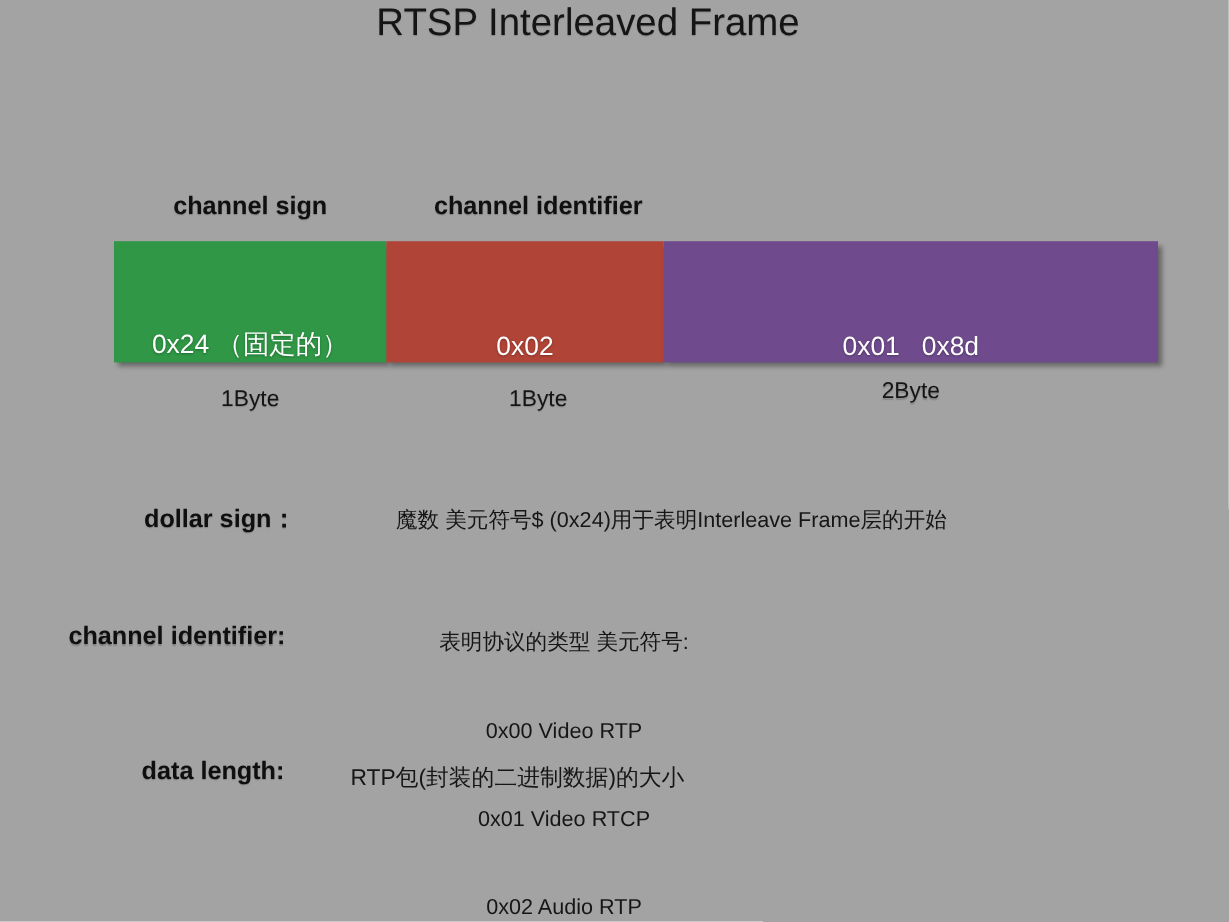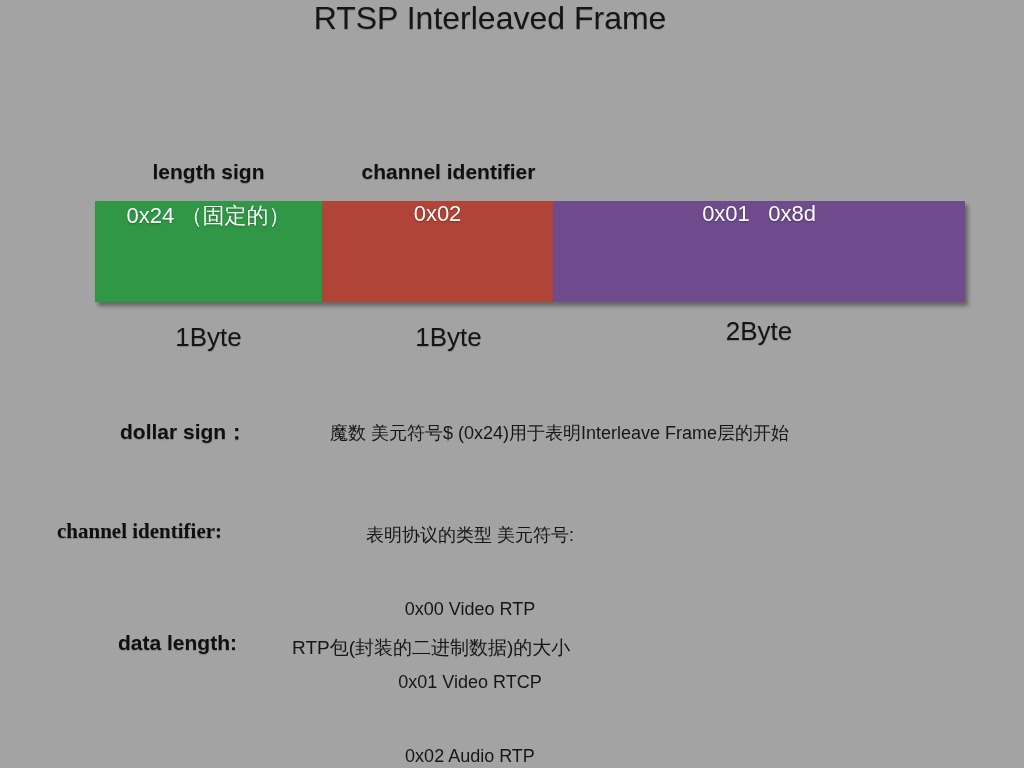--- a/index.html
+++ b/index.html
@@ -33,33 +33,33 @@
     text-shadow: 0 1px 1px rgba(0,0,0,0.22);
     white-space: pre;
   }
   .col0 { left: 95px;  width: 227px; }
   .col1 { left: 333px; width: 231px; }
   .col1box { left: 322px; width: 231px; }
   .col2 { left: 553px; width: 412px; }
 
   .box {
     top: 201px; height: 101px;
-    display: flex; align-items: flex-start; justify-content: center;
+    display: flex; align-items: flex-end; justify-content: center;
     box-shadow: 3px 4px 4px rgba(0,0,0,0.38);
   }
   .box-value {
     color: #ffffff;
     font-size: 22px;
     white-space: pre;
     text-shadow: 0 1px 2px rgba(0,0,0,0.30);
   }
 
   .byte {
     top: 322px;
-    font-size: 26px;
+    font-size: 19px;
     text-align: center;
     color: #151515;
     text-shadow: 0 1px 1px rgba(0,0,0,0.18);
     white-space: pre;
   }
   .byte2 { top: 316px; }
 
   .note-term {
     font-size: 21px;
     font-weight: bold;
@@ -67,37 +67,37 @@
     text-shadow: 0 1px 1px rgba(0,0,0,0.2);
     white-space: pre;
   }
   .note-desc {
     font-size: 18px;
     color: #161616;
     white-space: pre;
   }
   .term-ds { left: 120px; top: 418px; }
   .desc-ds { left: 330px; top: 421px; }
-  .term-ci { left: 57px;  top: 519px; font-family: Liberation Serif, serif; }
+  .term-ci { left: 57px;  top: 519px; }
   .desc-ci {
     left: 320px; top: 474px; width: 300px;
     text-align: center;
     line-height: 24.5px;
   }
   .term-dl { left: 118px; top: 631px; }
   .desc-dl { left: 292px; top: 635px; font-size: 19px; }
 </style>
 </head>
 <body>
 
 <div class="slide" style="background-color: #a3a3a3;">
 
   <div class="abs title">RTSP Interleaved Frame</div>
 
-  <div class="abs hdr col0">length sign</div>
+  <div class="abs hdr col0">channel sign</div>
   <div class="abs hdr col1">channel identifier</div>
 
   <div class="abs box col0" style="background-color: rgb(47, 151, 70);">
     <span class="box-value">0x24 （固定的）</span>
   </div>
   <div class="abs box col1box" style="background-color: rgb(176, 68, 55);">
     <span class="box-value">0x02</span>
   </div>
   <div class="abs box col2" style="background-color: rgb(111, 75, 141);">
     <span class="box-value">0x01   0x8d</span>

